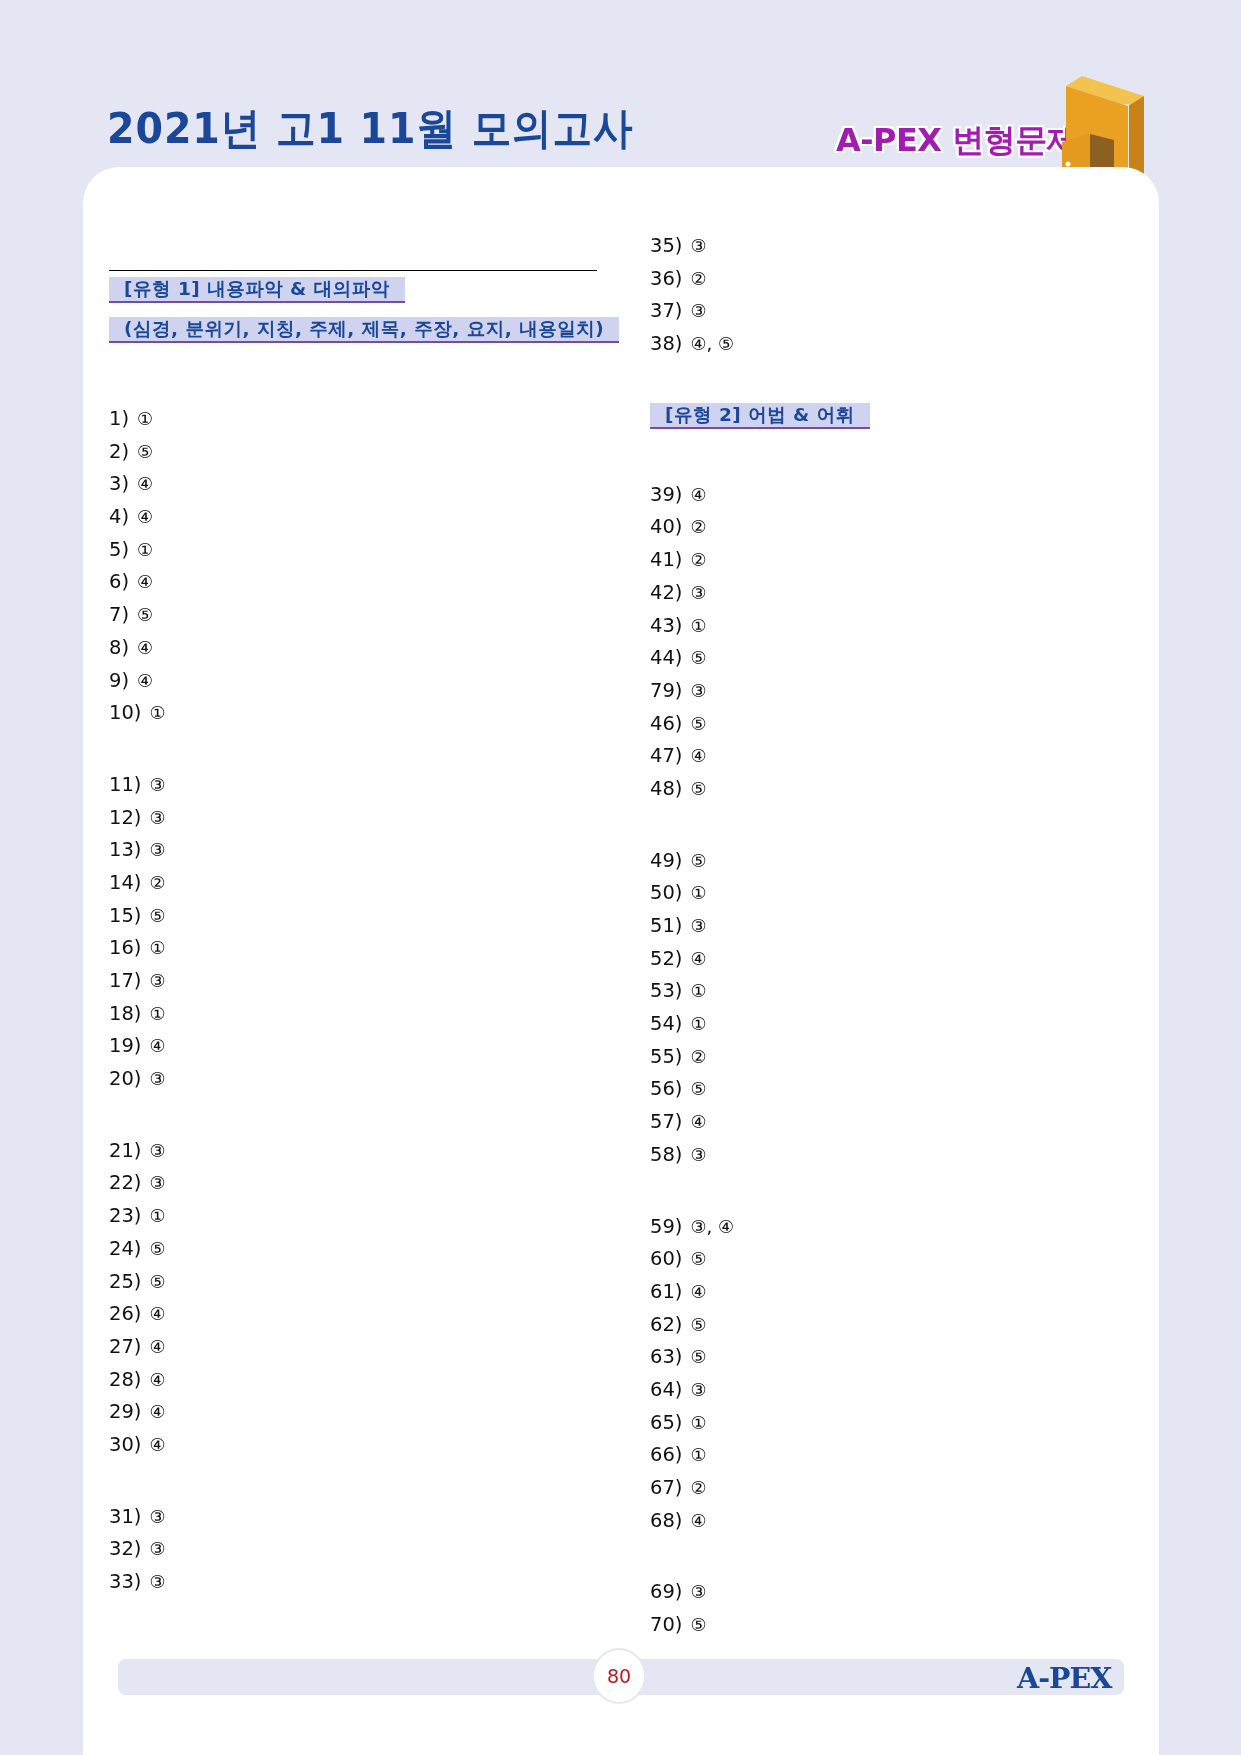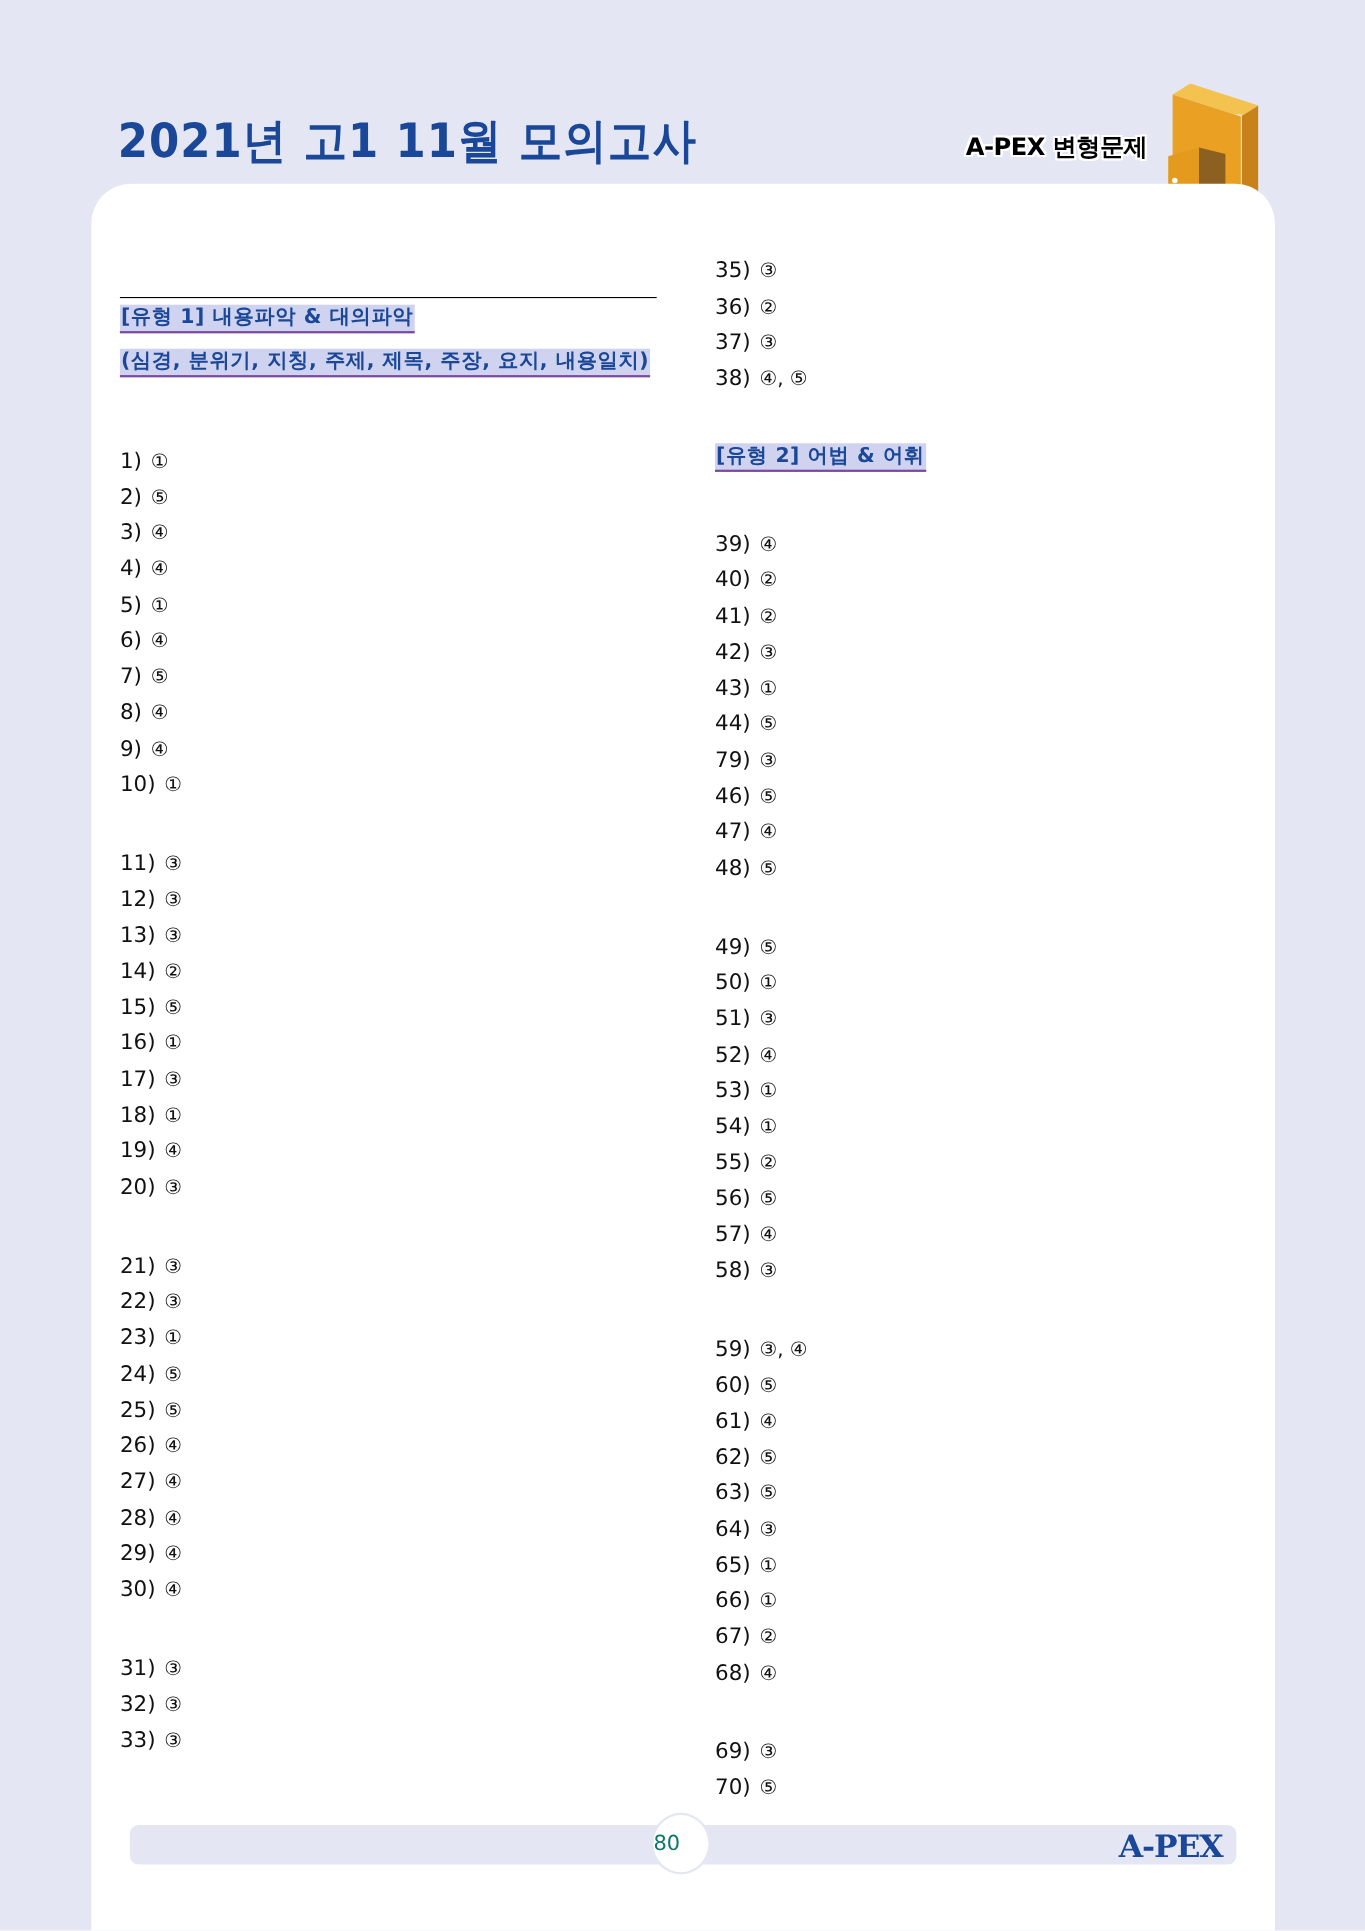--- a/index.html
+++ b/index.html
@@ -15,25 +15,25 @@
     font-family: "DejaVu Sans", sans-serif;
     font-weight: bold;
     font-size: 43px;
     color: #1a4797;
     letter-spacing: 1px;
     transform: scaleX(0.92);
     transform-origin: left center;
     white-space: nowrap;
   }
   .brand-badge {
-    position: absolute; left: 878px; top: 119px;
-    font-family: "DejaVu Sans", sans-serif;
-    font-weight: bold;
-    font-size: 22px;
-    color: #000000;
+    position: absolute; left: 836px; top: 119px;
+    font-family: "DejaVu Sans", sans-serif;
+    font-weight: bold;
+    font-size: 32px;
+    color: #a21caf;
     letter-spacing: -0.5px;
     text-shadow: 2px 2px 0 #fff, -2px -2px 0 #fff, 2px -2px 0 #fff, -2px 2px 0 #fff, 0 2px 0 #fff, 2px 0 0 #fff, 0 -2px 0 #fff, -2px 0 0 #fff;
     white-space: nowrap;
   }
   .book-icon { position: absolute; left: 1052px; top: 76px; width: 92px; height: 124px; }
   .panel {
     position: absolute; left: 83px; top: 167px;
     width: 1076px; height: 1600px;
     background: #ffffff;
     border-radius: 36px 36px 0 0;
@@ -49,21 +49,21 @@
   .col-right { left: 650px; top: 200px; width: 450px; }
   .rule { border-top: 1.5px solid #000; width: 488px; margin-bottom: 8px; }
   .section-heading {
     display: inline-block;
     font-weight: bold;
     color: #1a4797;
     background: #cfd3ef;
     border-bottom: 2px solid #7b4aa0;
     font-size: 18.5px;
     line-height: 24px;
-    padding: 0 1px;
+    padding: 0 15px;
     letter-spacing: 0.5px;
     white-space: nowrap;
   }
   .heading-line { height: 40px; display: flex; align-items: flex-end; }
   .answer {
     height: 32.7px;
     line-height: 32.7px;
     white-space: nowrap;
   }
   .answer .num { display: inline-block; }
@@ -75,24 +75,25 @@
     background: #e4e7f3;
     border-radius: 8px;
   }
   .page-number {
     position: absolute; left: 592px; top: 1648px;
     width: 54px; height: 56px;
     border-radius: 50%;
     background: #fff;
     border: 2px solid #e4e7f3;
     box-sizing: border-box;
+    text-align: center;
     line-height: 52px;
     font-family: "DejaVu Sans", sans-serif;
     font-size: 19px;
-    color: #0f766e;
+    color: #b91c1c;
   }
   .footer-logo {
     position: absolute; left: 1018px; top: 1662px;
     font-family: "DejaVu Serif", serif;
     font-weight: bold;
     font-size: 28px;
     color: #1a4797;
     letter-spacing: -1px;
     transform: scaleX(1.02);
   }

